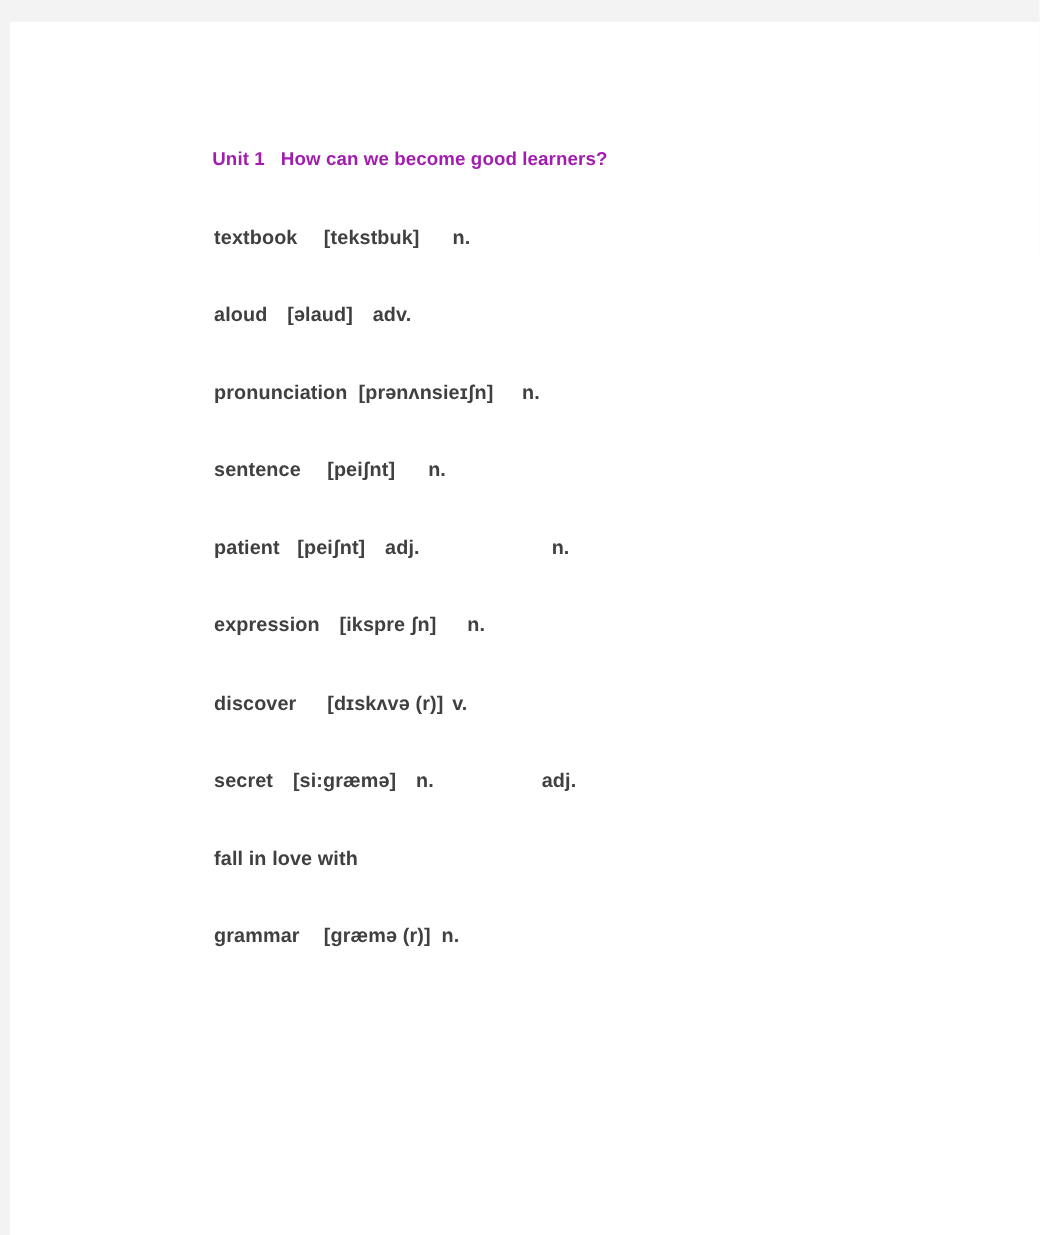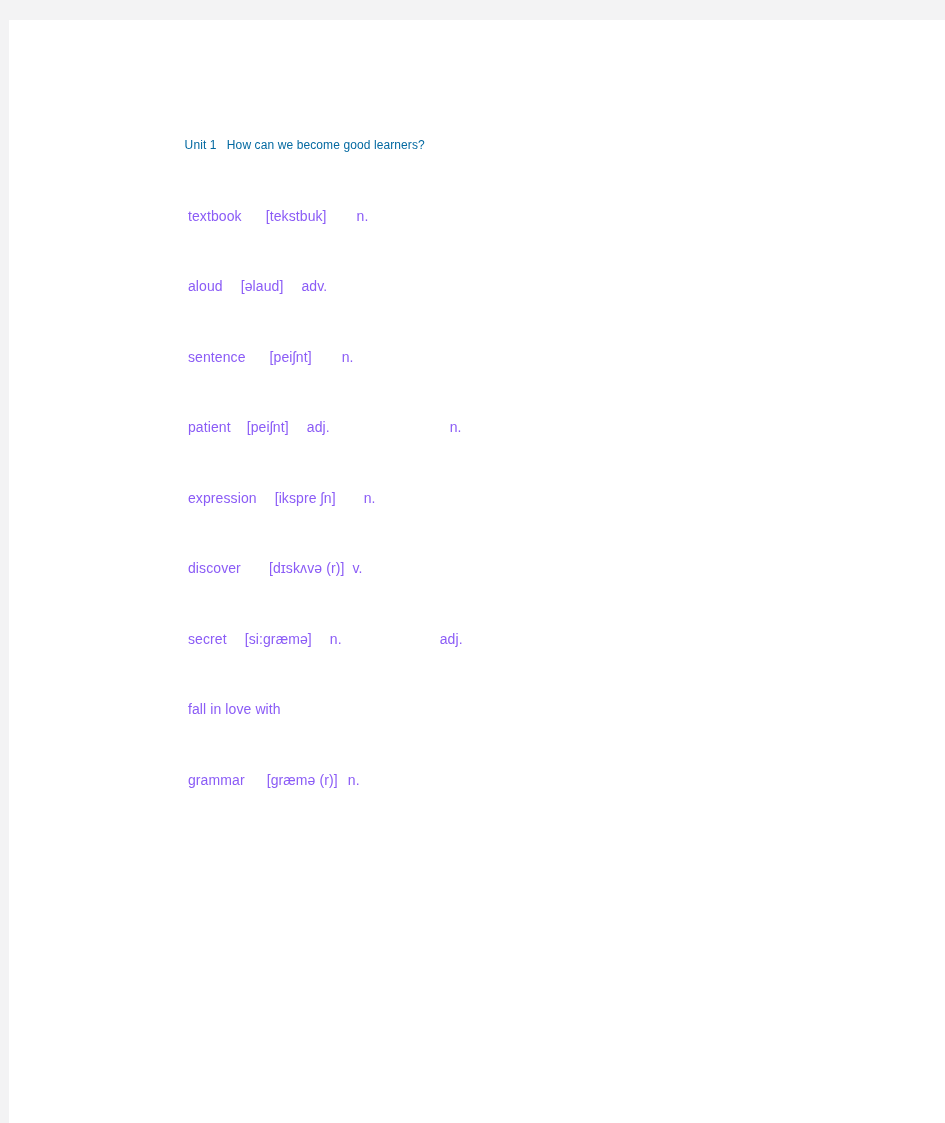--- a/index.html
+++ b/index.html
@@ -23,34 +23,36 @@
   }
   .doc-body {
     position: absolute;
     left: 155px;
     top: 92px;
     width: 740px;
   }
   .vocab-line {
     position: relative;
     height: 70.5px;
-    font-size: 14px;
+    font-size: 18px;
     line-height: 22px;
-    color: #8b5cf6;
+    color: #404040;
     white-space: pre;
     letter-spacing: 0.1px;
+    font-weight: bold;
   }
   .heading-line {
     position: relative;
     height: 70.5px;
-    font-size: 12px;
+    font-size: 17px;
     line-height: 22px;
-    color: #0369a1;
+    color: #a21caf;
     white-space: pre;
     letter-spacing: 0.1px;
+    font-weight: bold;
   }
   .word {
     display: inline-block;
   }
   .phonetic {
     display: inline-block;
   }
   .pos {
     display: inline-block;
   }
@@ -70,20 +72,23 @@
 
     <div class="vocab-line">
       <span class="word">textbook</span><span class="gap" style="display:inline-block;width:24px"></span><span class="phonetic">[tekstbuk]</span><span class="gap" style="display:inline-block;width:30px"></span><span class="pos">n.</span>
     </div>
 
 
     <div class="vocab-line">
       <span class="word">aloud</span><span class="gap" style="display:inline-block;width:18px"></span><span class="phonetic">[əlaud]</span><span class="gap" style="display:inline-block;width:18px"></span><span class="pos">adv.</span>
     </div>
 
+    <div class="vocab-line">
+      <span class="word">pronunciation</span><span class="gap" style="display:inline-block;width:10px"></span><span class="phonetic">[prənʌnsieɪʃn]</span><span class="gap" style="display:inline-block;width:26px"></span><span class="pos">n.</span>
+    </div>
 
     <div class="vocab-line">
       <span class="word">sentence</span><span class="gap" style="display:inline-block;width:24px"></span><span class="phonetic">[peiʃnt]</span><span class="gap" style="display:inline-block;width:30px"></span><span class="pos">n.</span>
     </div>
 
     <div class="vocab-line">
       <span class="word">patient</span><span class="gap" style="display:inline-block;width:16px"></span><span class="phonetic">[peiʃnt]</span><span class="gap" style="display:inline-block;width:18px"></span><span class="pos">adj.</span><span class="gap" style="display:inline-block;width:120px"></span><span class="pos-extra">n.</span>
     </div>
 
     <div class="vocab-line">

